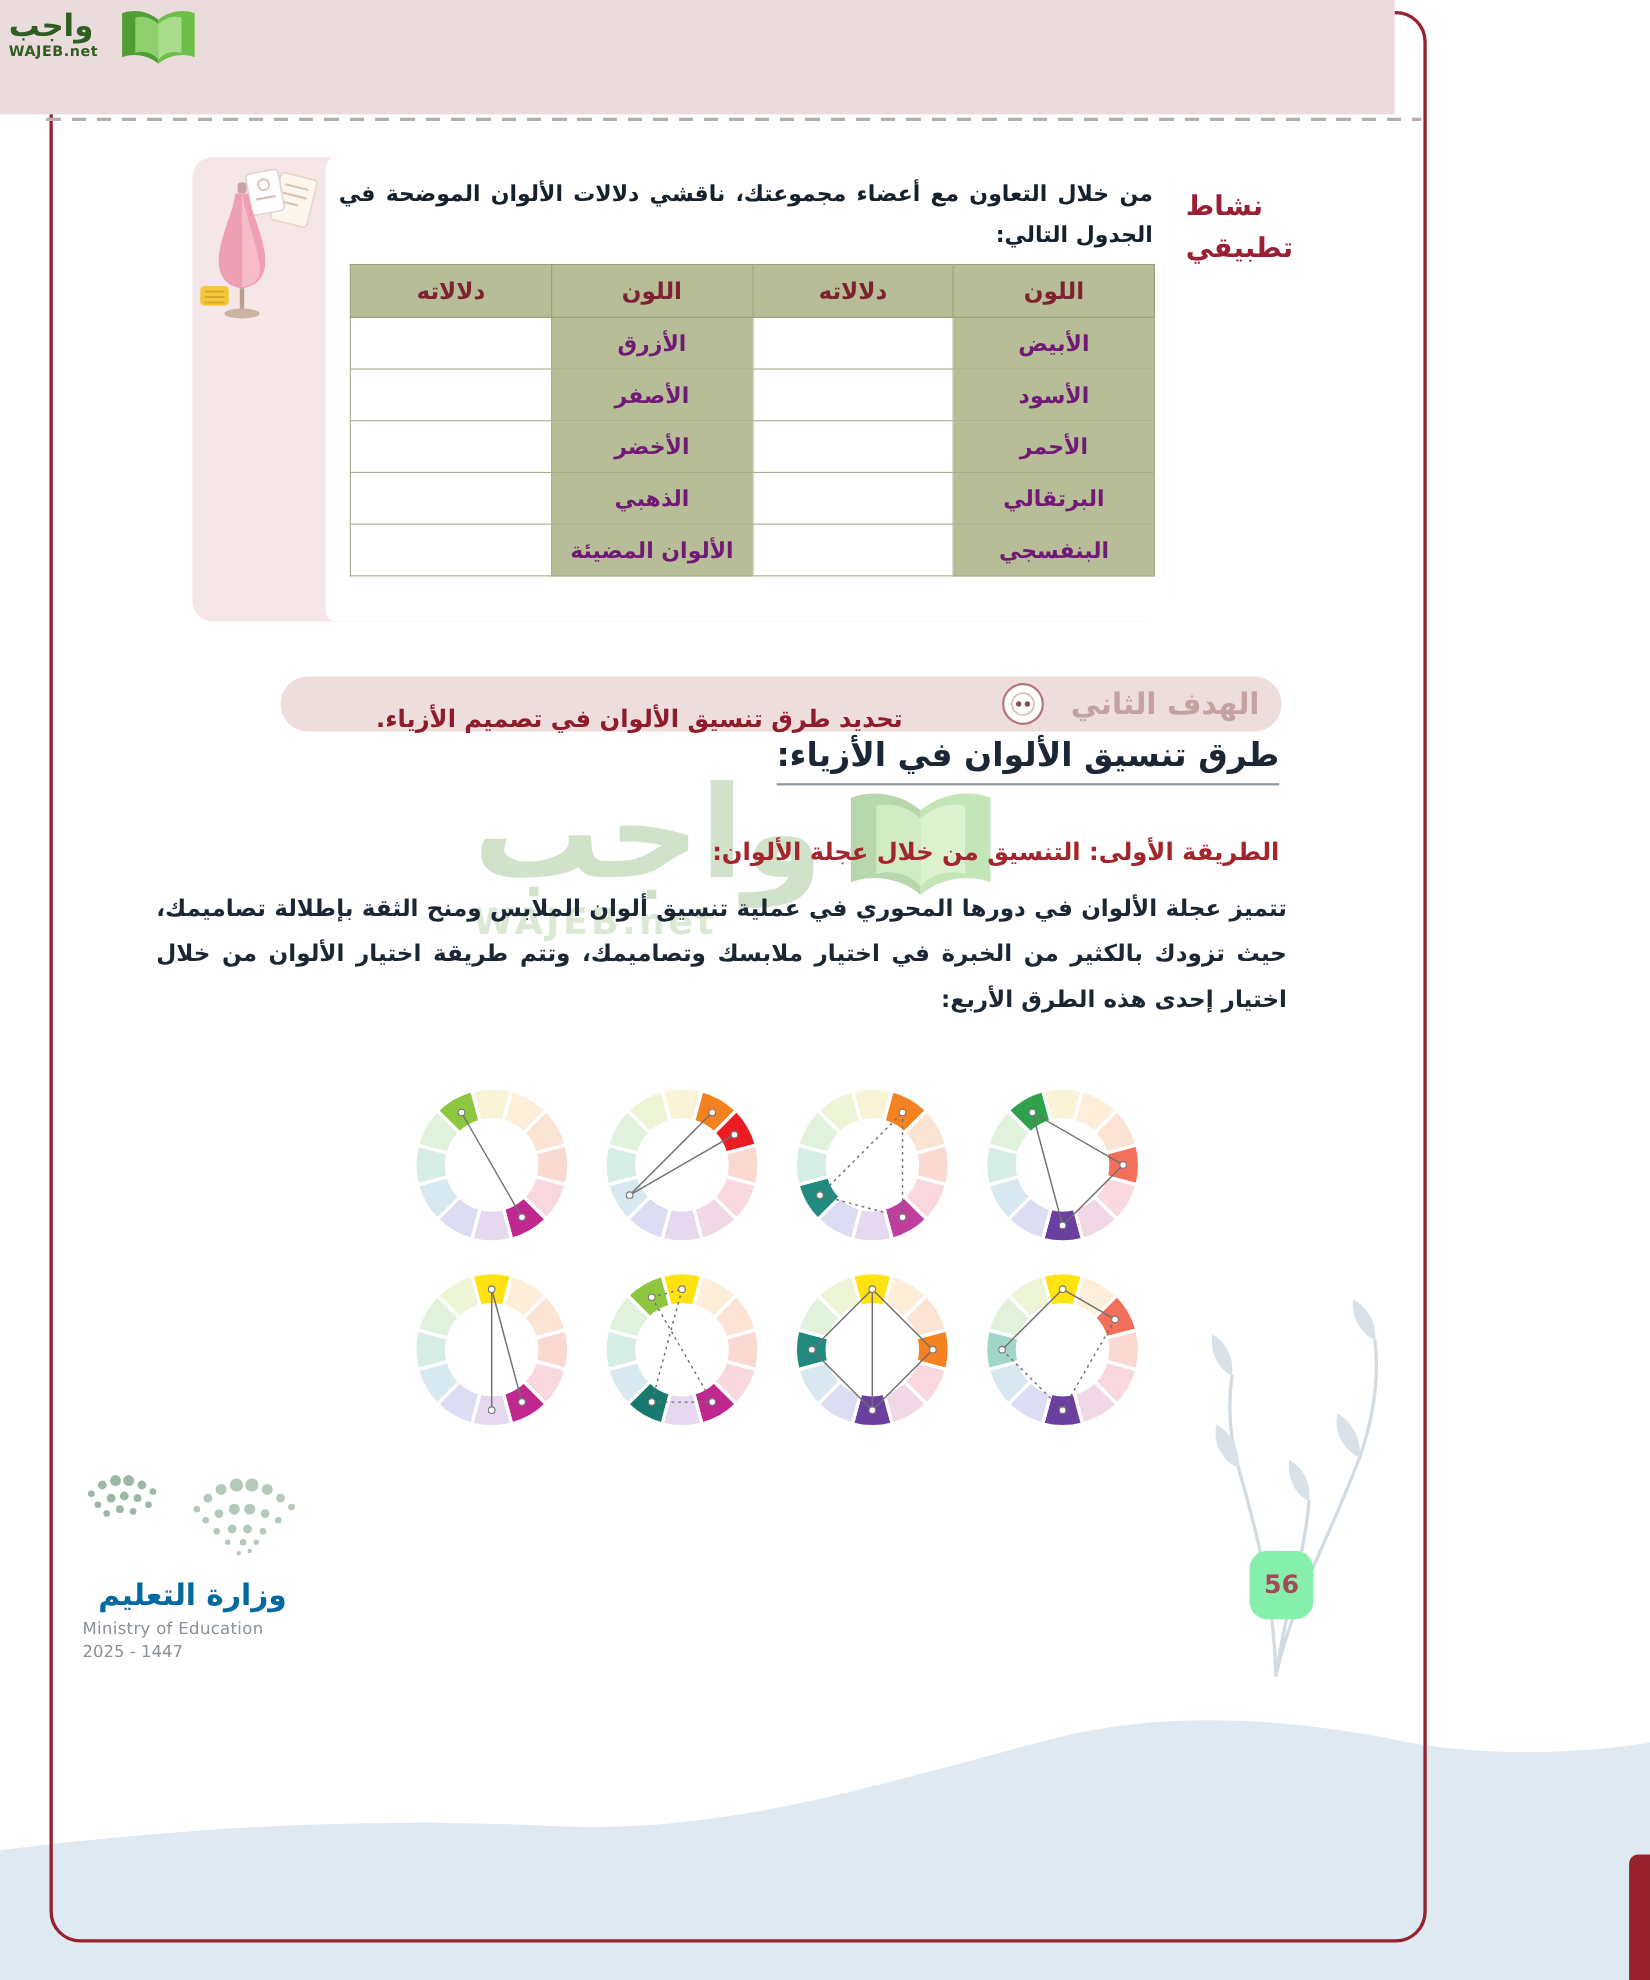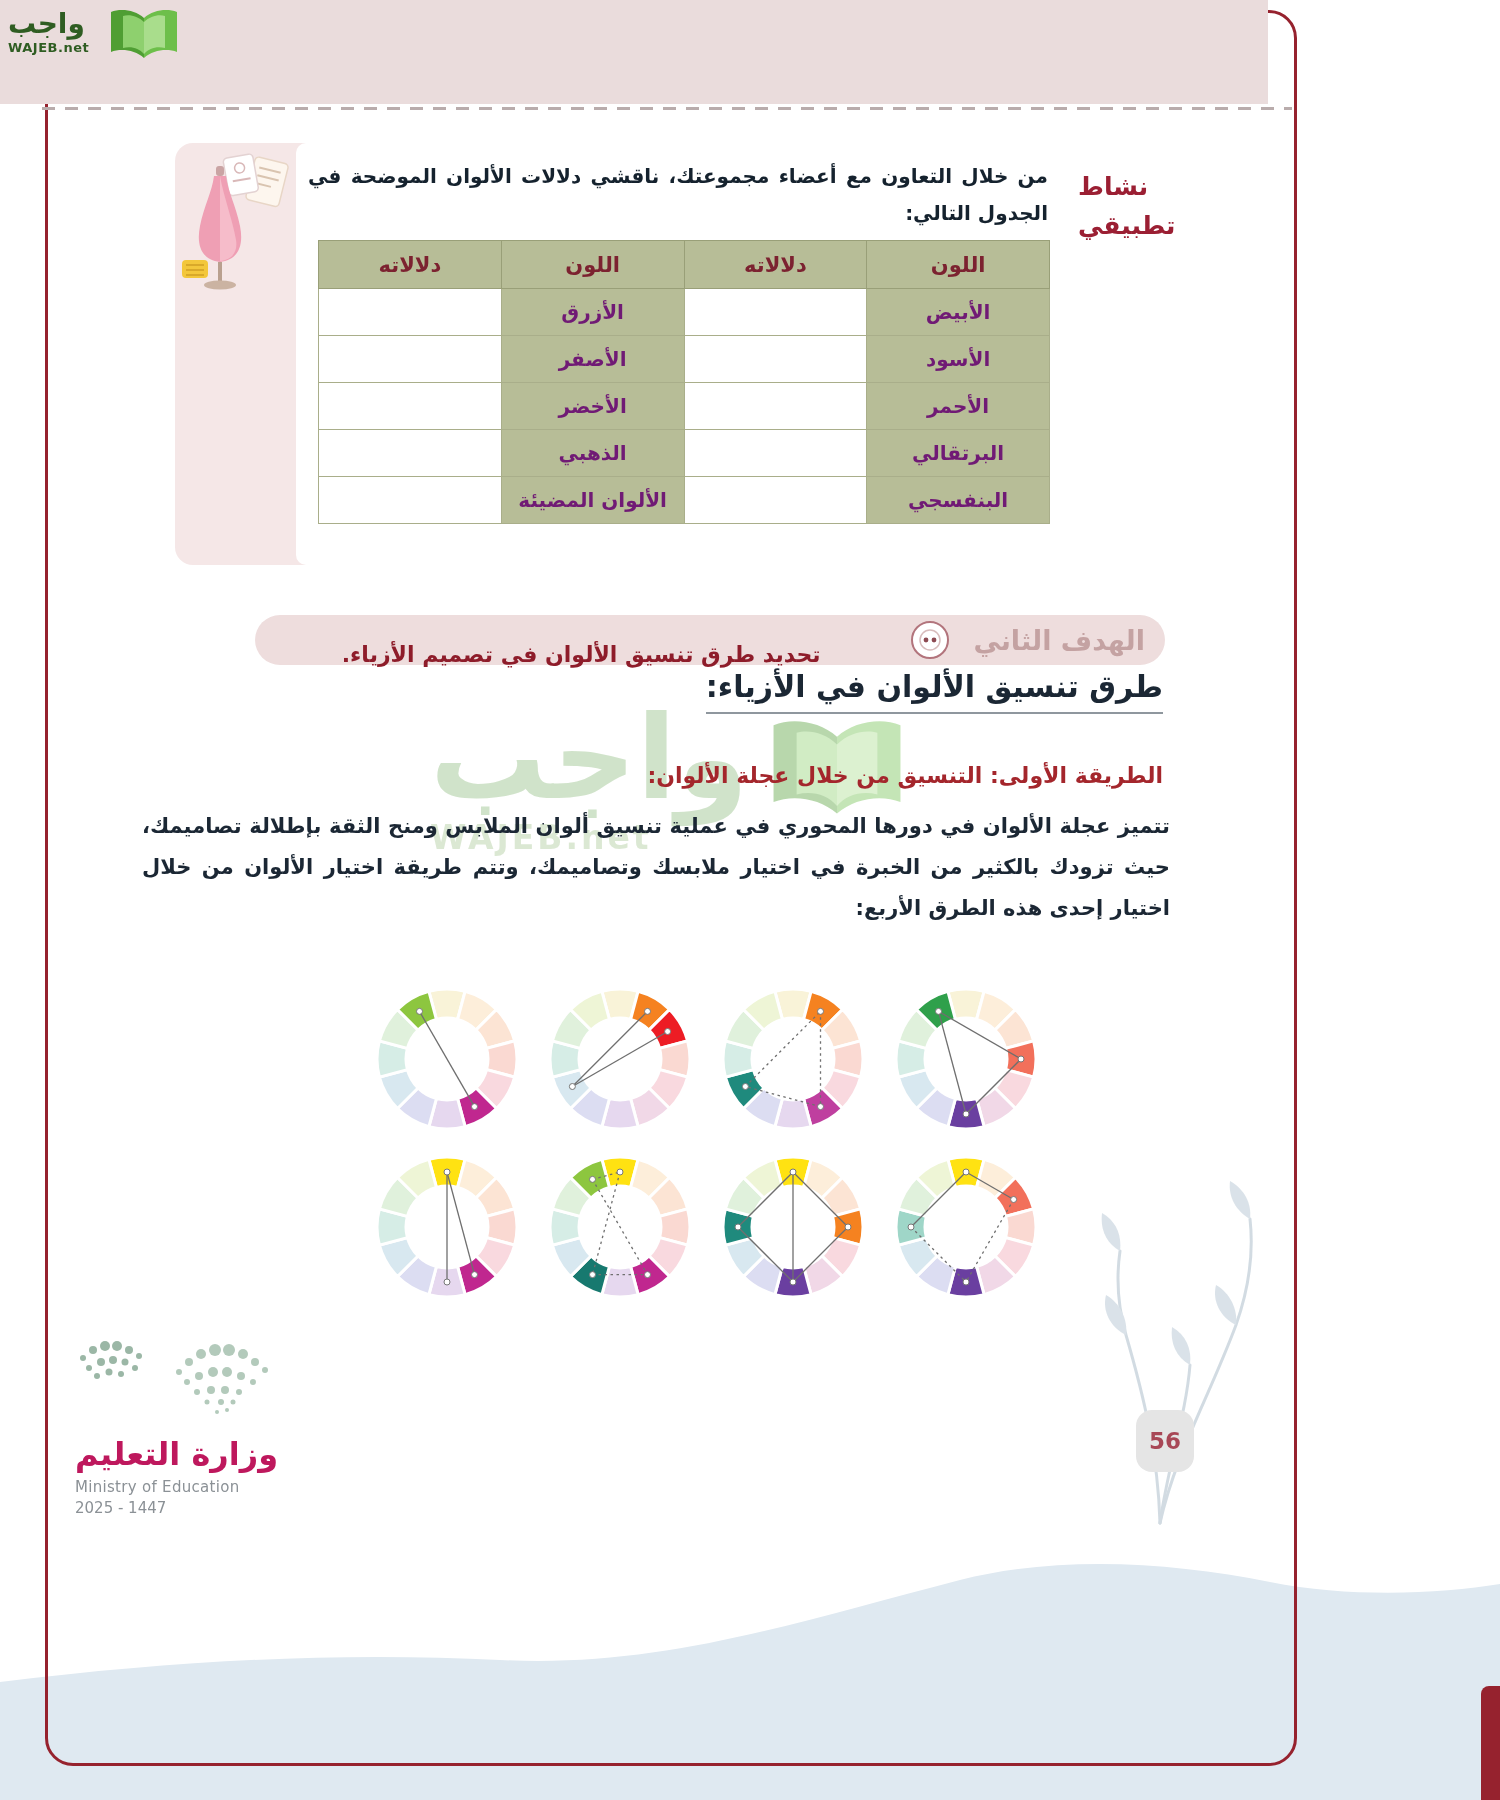--- a/index.html
+++ b/index.html
@@ -54,24 +54,24 @@
   .wm-ar { font-size:116px; font-weight:bold; color:#8cba7c; line-height:1; }
   .wm-en { font-size:33px; font-weight:bold; color:#a7c693; letter-spacing:3px; margin-top:2px; }
   
   .wheels-row1 { position:absolute; left:372px; top:984px; display:flex; gap:23px; z-index:5; }
   .wheels-row2 { position:absolute; left:372px; top:1152px; display:flex; gap:23px; z-index:5; }
   svg.wheel { width:150px; height:150px; }
   
   .footer-wave { position:absolute; left:0; top:1540px; width:1500px; height:260px; z-index:1; }
   .wheat { position:absolute; left:1040px; top:1135px; z-index:1; opacity:.8; }
   .moe { position:absolute; left:75px; top:1338px; z-index:5; }
-  .moe-ar { font-size:32px; font-weight:bold; color:#be185d; margin-top:8px;text-align:center; }
+  .moe-ar { font-size:27px; font-weight:bold; color:#0369a1; margin-top:8px;text-align:center; }
   .moe-en { font-size:15px; color:#8b9196; margin-top:5px; letter-spacing:.3px; }
   .moe-years { font-size:15px; color:#8b9196; margin-top:3px; }
-  .page-tab { position:absolute; left:1136px; top:1410px; width:58px; height:62px; background:#e5e5e5;
+  .page-tab { position:absolute; left:1136px; top:1410px; width:58px; height:62px; background:#86efac;
     border-radius:16px; display:flex; align-items:center; justify-content:center;
     color:#a84756; font-weight:bold; font-size:23px; z-index:5; }
   .right-strip { position:absolute; left:1481px; top:1686px; width:19px; height:114px;
     background:#96222e; border-radius:8px 0 0 0; z-index:7; }
 </style>
 </head>
 <body>
 
 <div class="page">
 

